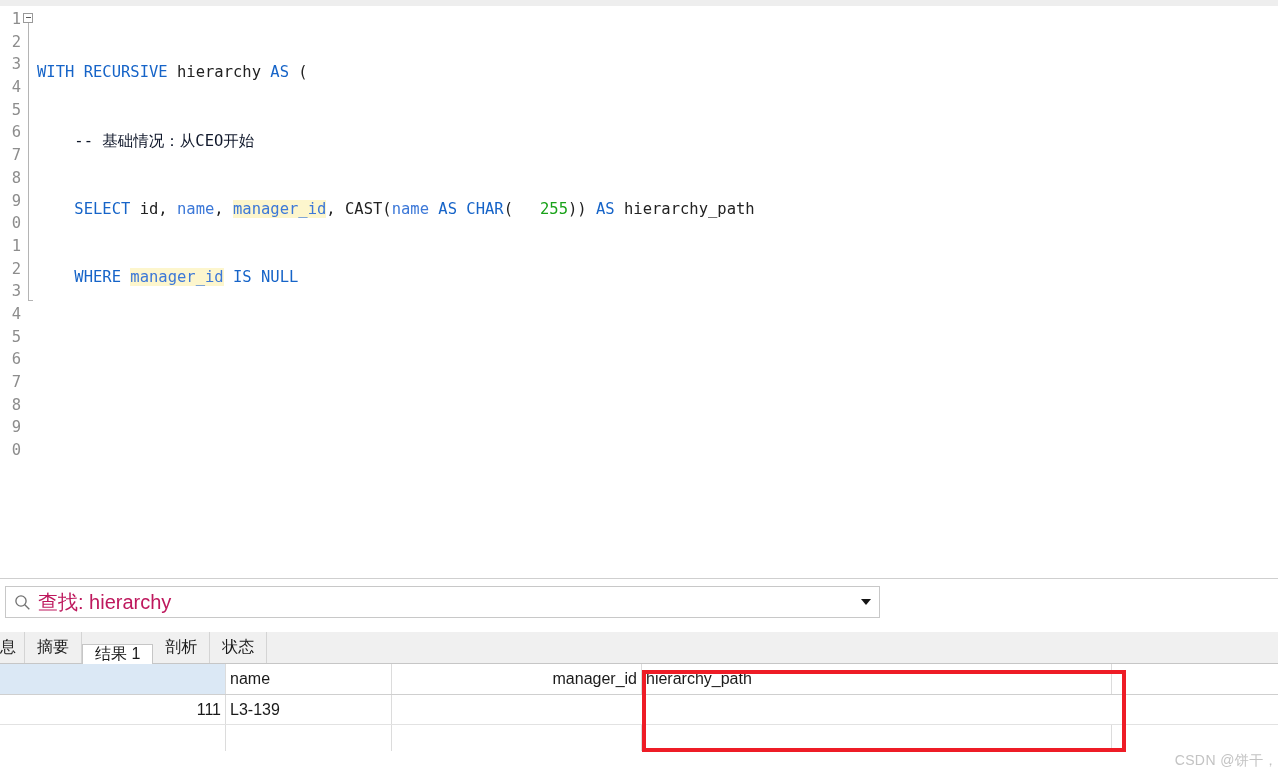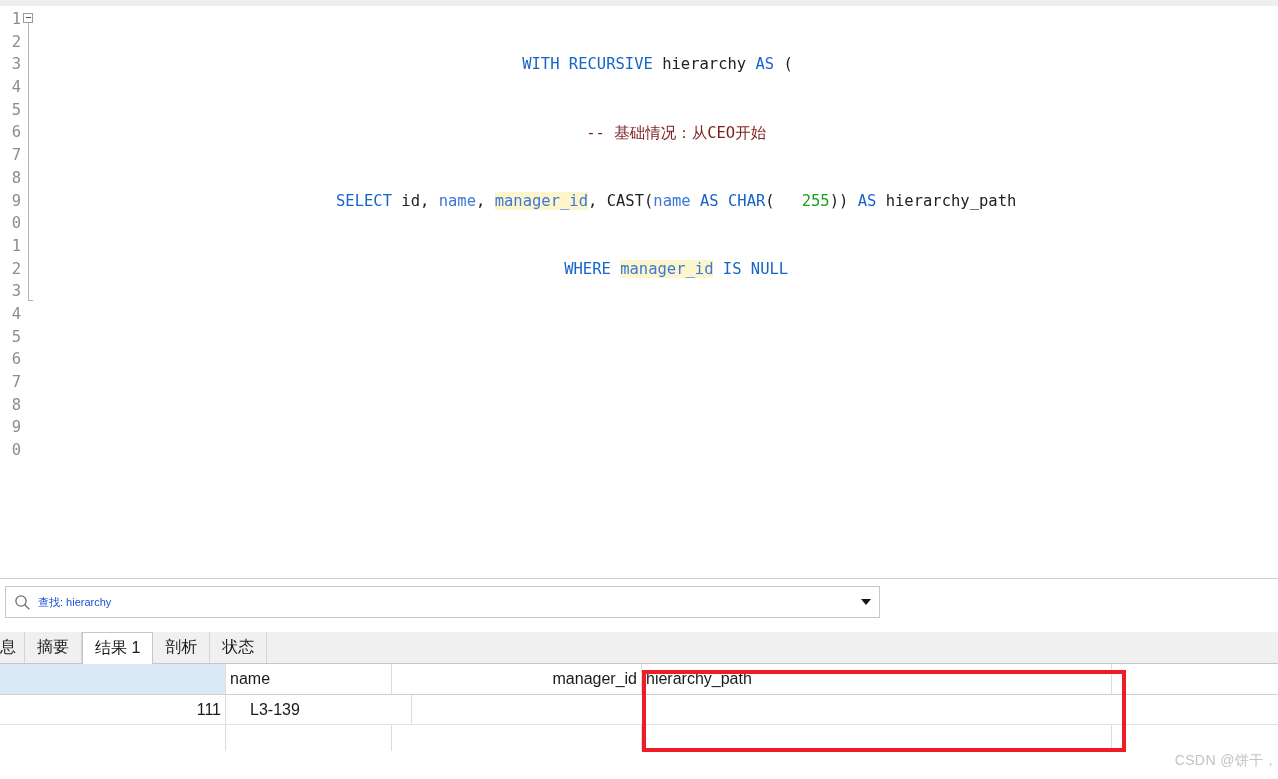--- a/index.html
+++ b/index.html
@@ -89,33 +89,32 @@
   #fold-col .fold-foot {
     position: absolute;
     left: 6px;
     top: 294px;
     width: 5px;
     height: 1px;
     background: #b4b4b4;
   }
   #code-lines {
     flex: 1;
-    padding-top: 2px;
+    padding-top: 10px;
     padding-left: 1px;
     white-space: pre;
     color: #222222;
     overflow: hidden;
-    text-align: center;
   }
   #code-lines .line { height: 22.7px; }
 
   .kw   { color: #1664c8; }
   .fld  { color: #3c78d8; }
   .num  { color: #1aa21a; margin-left: 27px; }
-  .cmt  { color: #7f1d1d; }
+  .cmt  { color: #0f172a; }
   .hl   { background: #fdf6cd; }
   .plain{ color: #222222; }
 
   
   #findbar {
     position: absolute;
     left: 0; top: 578px;
     width: 1278px;
     height: 47px;
     background: #ffffff;
@@ -132,22 +131,22 @@
     display: flex;
     align-items: center;
   }
   #search-icon {
     margin-left: 8px;
     margin-right: 7px;
     width: 17px; height: 17px;
     flex: 0 0 auto;
   }
   #find-text {
-    font-size: 11px;
-    color: #1d4ed8;
+    font-size: 20px;
+    color: #be185d;
     font-family: "Liberation Sans", sans-serif;
     white-space: nowrap;
   }
   #find-caret {
     position: absolute;
     right: 8px; top: 50%;
     transform: translateY(-50%);
     width: 0; height: 0;
     border-left: 5px solid transparent;
     border-right: 5px solid transparent;
@@ -179,21 +178,21 @@
     font-family: "Liberation Sans", sans-serif;
     white-space: nowrap;
   }
   .tab.clipped { padding-left: 0; padding-right: 8px; }
   .tab.active {
     background: #ffffff;
     border-left: 1px solid #c6c6c6;
     border-right: 1px solid #c6c6c6;
     border-top: 1px solid #c6c6c6;
     margin-bottom: -1px;
-    height: 32px;
+    height: 20px;
   }
   #tab-filler {
     flex: 1;
     height: 31px;
     background: #f0f0f0;
   }
 
   
   #results {
     position: absolute;
@@ -208,21 +207,20 @@
     width: 1278px;
   }
   .grid-row { display: flex; }
   .grid-head {
     height: 30px;
     border-bottom: 1px solid #cfcfcf;
   }
   .grid-body {
     height: 29px;
     border-bottom: 1px solid #e2e2e2;
-    gap: 20px;
   }
   .grid-body2 {
     height: 26px;
   }
   .cell {
     box-sizing: border-box;
     font-size: 16px;
     color: #1a1a1a;
     display: flex;
     align-items: center;

